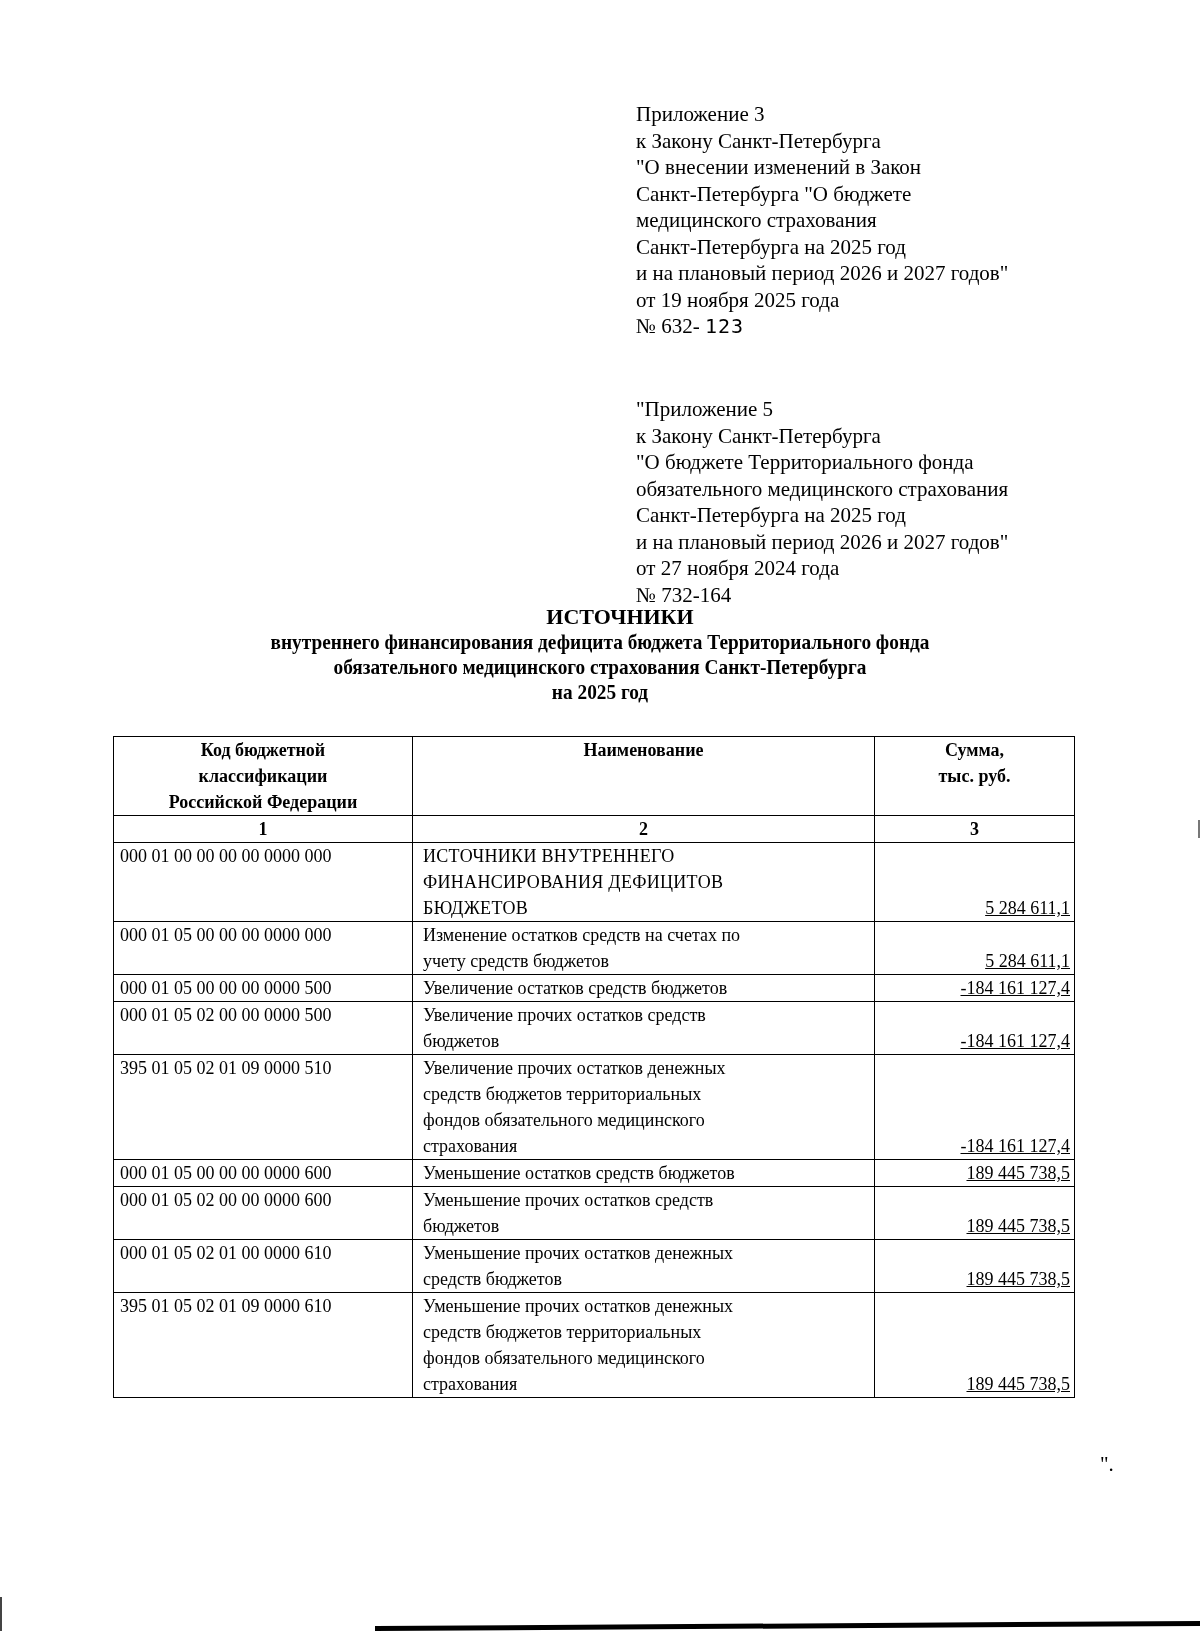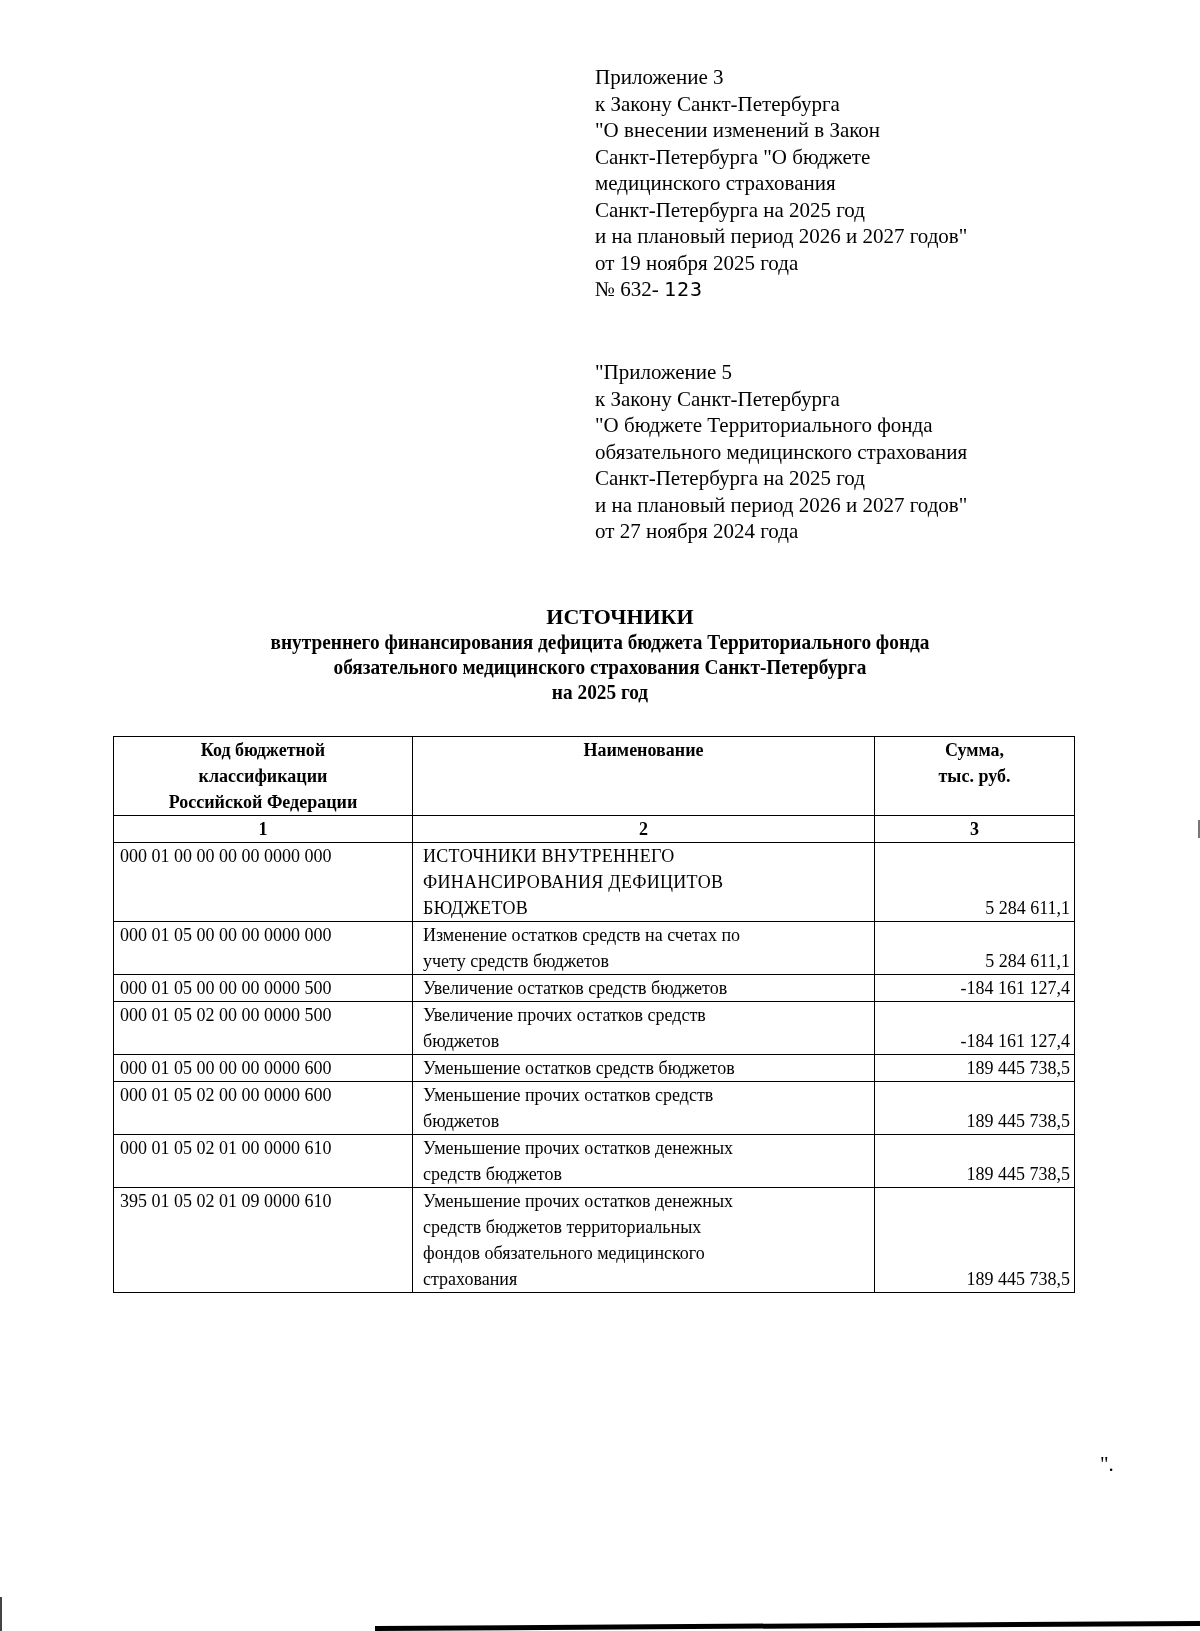--- a/index.html
+++ b/index.html
@@ -1,21 +1,21 @@
 <!DOCTYPE html>
 <html><head>
 <meta charset="utf-8">
 <style>
   html, body { margin: 0; padding: 0; background: #ffffff; }
   body {
     width: 1200px; height: 1631px; position: relative; overflow: hidden;
     font-family: "Liberation Serif", "DejaVu Serif", serif; color: #000;
   }
   .appendix {
-    position: absolute; left: 595px; font-size: 21px; line-height: 26.5px;
+    position: absolute; left: 636px; font-size: 21px; line-height: 26.5px; margin-top: 37px;
   }
   .appendix div { white-space: nowrap; }
   #appendix-1 { top: 64px; }
   #appendix-2 { top: 359px; }
   .handwritten { font-family: "DejaVu Sans Mono", monospace; font-size: 20px; letter-spacing: 1px; }
   .title-block {
     position: absolute; top: 603px; left: 0; width: 1200px; text-align: center;
     font-weight: bold;
   }
   .title-main { font-size: 22px; line-height: 27px; margin-left: 40px; }
@@ -26,21 +26,21 @@
   }
   table.sources td, table.sources th {
     border: 1.5px solid #000; padding: 0 4px; vertical-align: bottom;
   }
   table.sources th { font-weight: bold; vertical-align: top; text-align: center; line-height: 26px; }
   .col-code { width: 290px; }
   .col-name { width: 453px; }
   .col-sum { width: 191px; }
   td.code { vertical-align: top !important; text-align: left; white-space: nowrap; padding-left: 6px !important; margin-left: 16px; }
   td.name { vertical-align: top !important; text-align: left; padding-left: 10px !important; }
-  td.sum { text-align: right; white-space: nowrap; }
+  td.sum { text-align: right; white-space: nowrap; text-decoration: underline; }
   tr.colnums td { font-weight: bold; text-align: center; vertical-align: middle; }
   td.name.upper { letter-spacing: 0.3px; }
   .closing-quote {
     position: absolute; left: 1100px; top: 1452px; font-size: 21px;
   }
   .scan-line-bottom {
     position: absolute; left: 375px; top: 1626px; width: 825px; height: 5px; background: #000;
     transform: skewY(-0.35deg); transform-origin: left;
   }
   .scan-mark-left { position: absolute; left: 0; top: 1597px; width: 2px; height: 34px; background: #444; }
@@ -65,20 +65,21 @@
 </div>
 
 <div class="appendix" id="appendix-2">
   <div>"Приложение 5</div>
   <div>к Закону Санкт-Петербурга</div>
   <div>"О бюджете Территориального фонда</div>
   <div>обязательного медицинского страхования</div>
   <div>Санкт-Петербурга на 2025 год</div>
   <div>и на плановый период 2026 и 2027 годов"</div>
   <div>от 27 ноября 2024 года</div>
+  <div>№ 732-164</div>
 </div>
 
 <div class="title-block">
   <div class="title-main">ИСТОЧНИКИ</div>
   <div class="title-sub">внутреннего финансирования дефицита бюджета Территориального фонда</div>
   <div class="title-sub">обязательного медицинского страхования Санкт-Петербурга</div>
   <div class="title-sub">на 2025 год</div>
 </div>
 
 <table class="sources">
@@ -133,20 +134,30 @@
     <tr>
       <td class="code">000 01 05 02 00 00 0000 500</td>
       <td class="name">
         <div>Увеличение прочих остатков средств</div>
         <div>бюджетов</div>
       </td>
       <td class="sum">-184 161 127,4</td>
     </tr>
 
 
+    <tr>
+      <td class="code">395 01 05 02 01 09 0000 510</td>
+      <td class="name">
+        <div>Увеличение прочих остатков денежных</div>
+        <div>средств бюджетов территориальных</div>
+        <div>фондов обязательного медицинского</div>
+        <div>страхования</div>
+      </td>
+      <td class="sum">-184 161 127,4</td>
+    </tr>
 
     <tr>
       <td class="code">000 01 05 00 00 00 0000 600</td>
       <td class="name">
         <div>Уменьшение остатков средств бюджетов</div>
       </td>
       <td class="sum">189 445 738,5</td>
     </tr>
 
     <tr>

